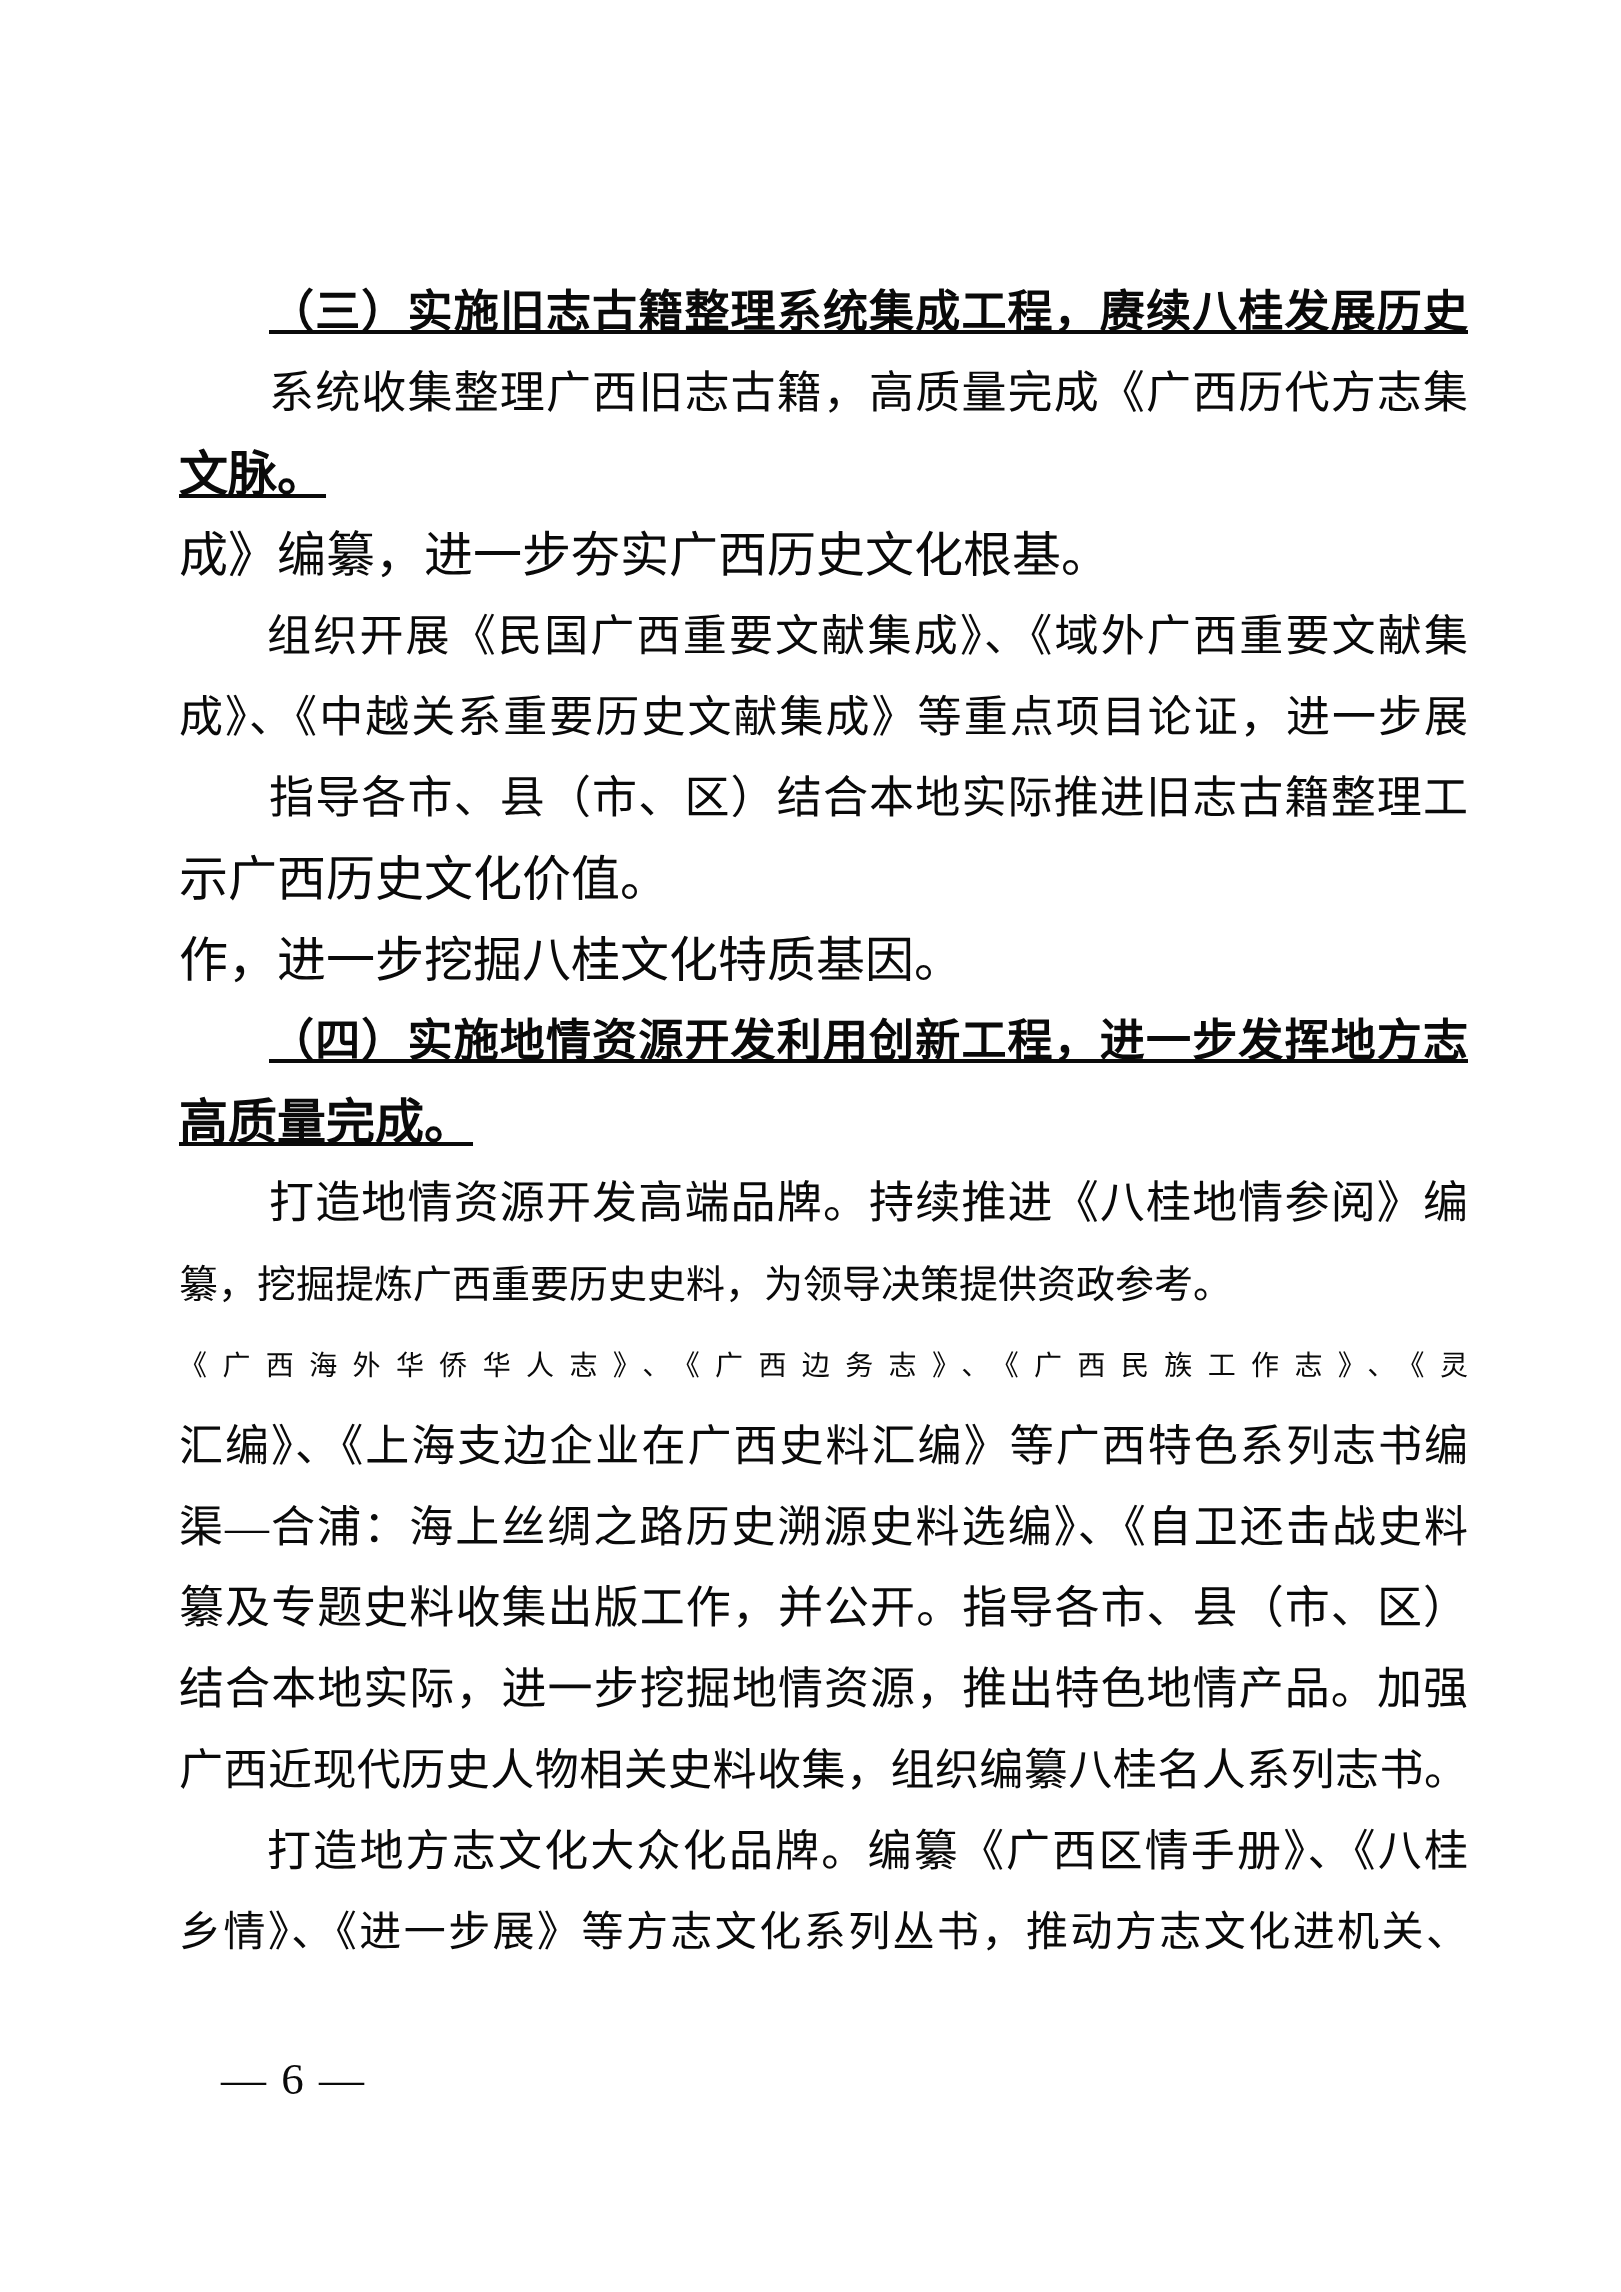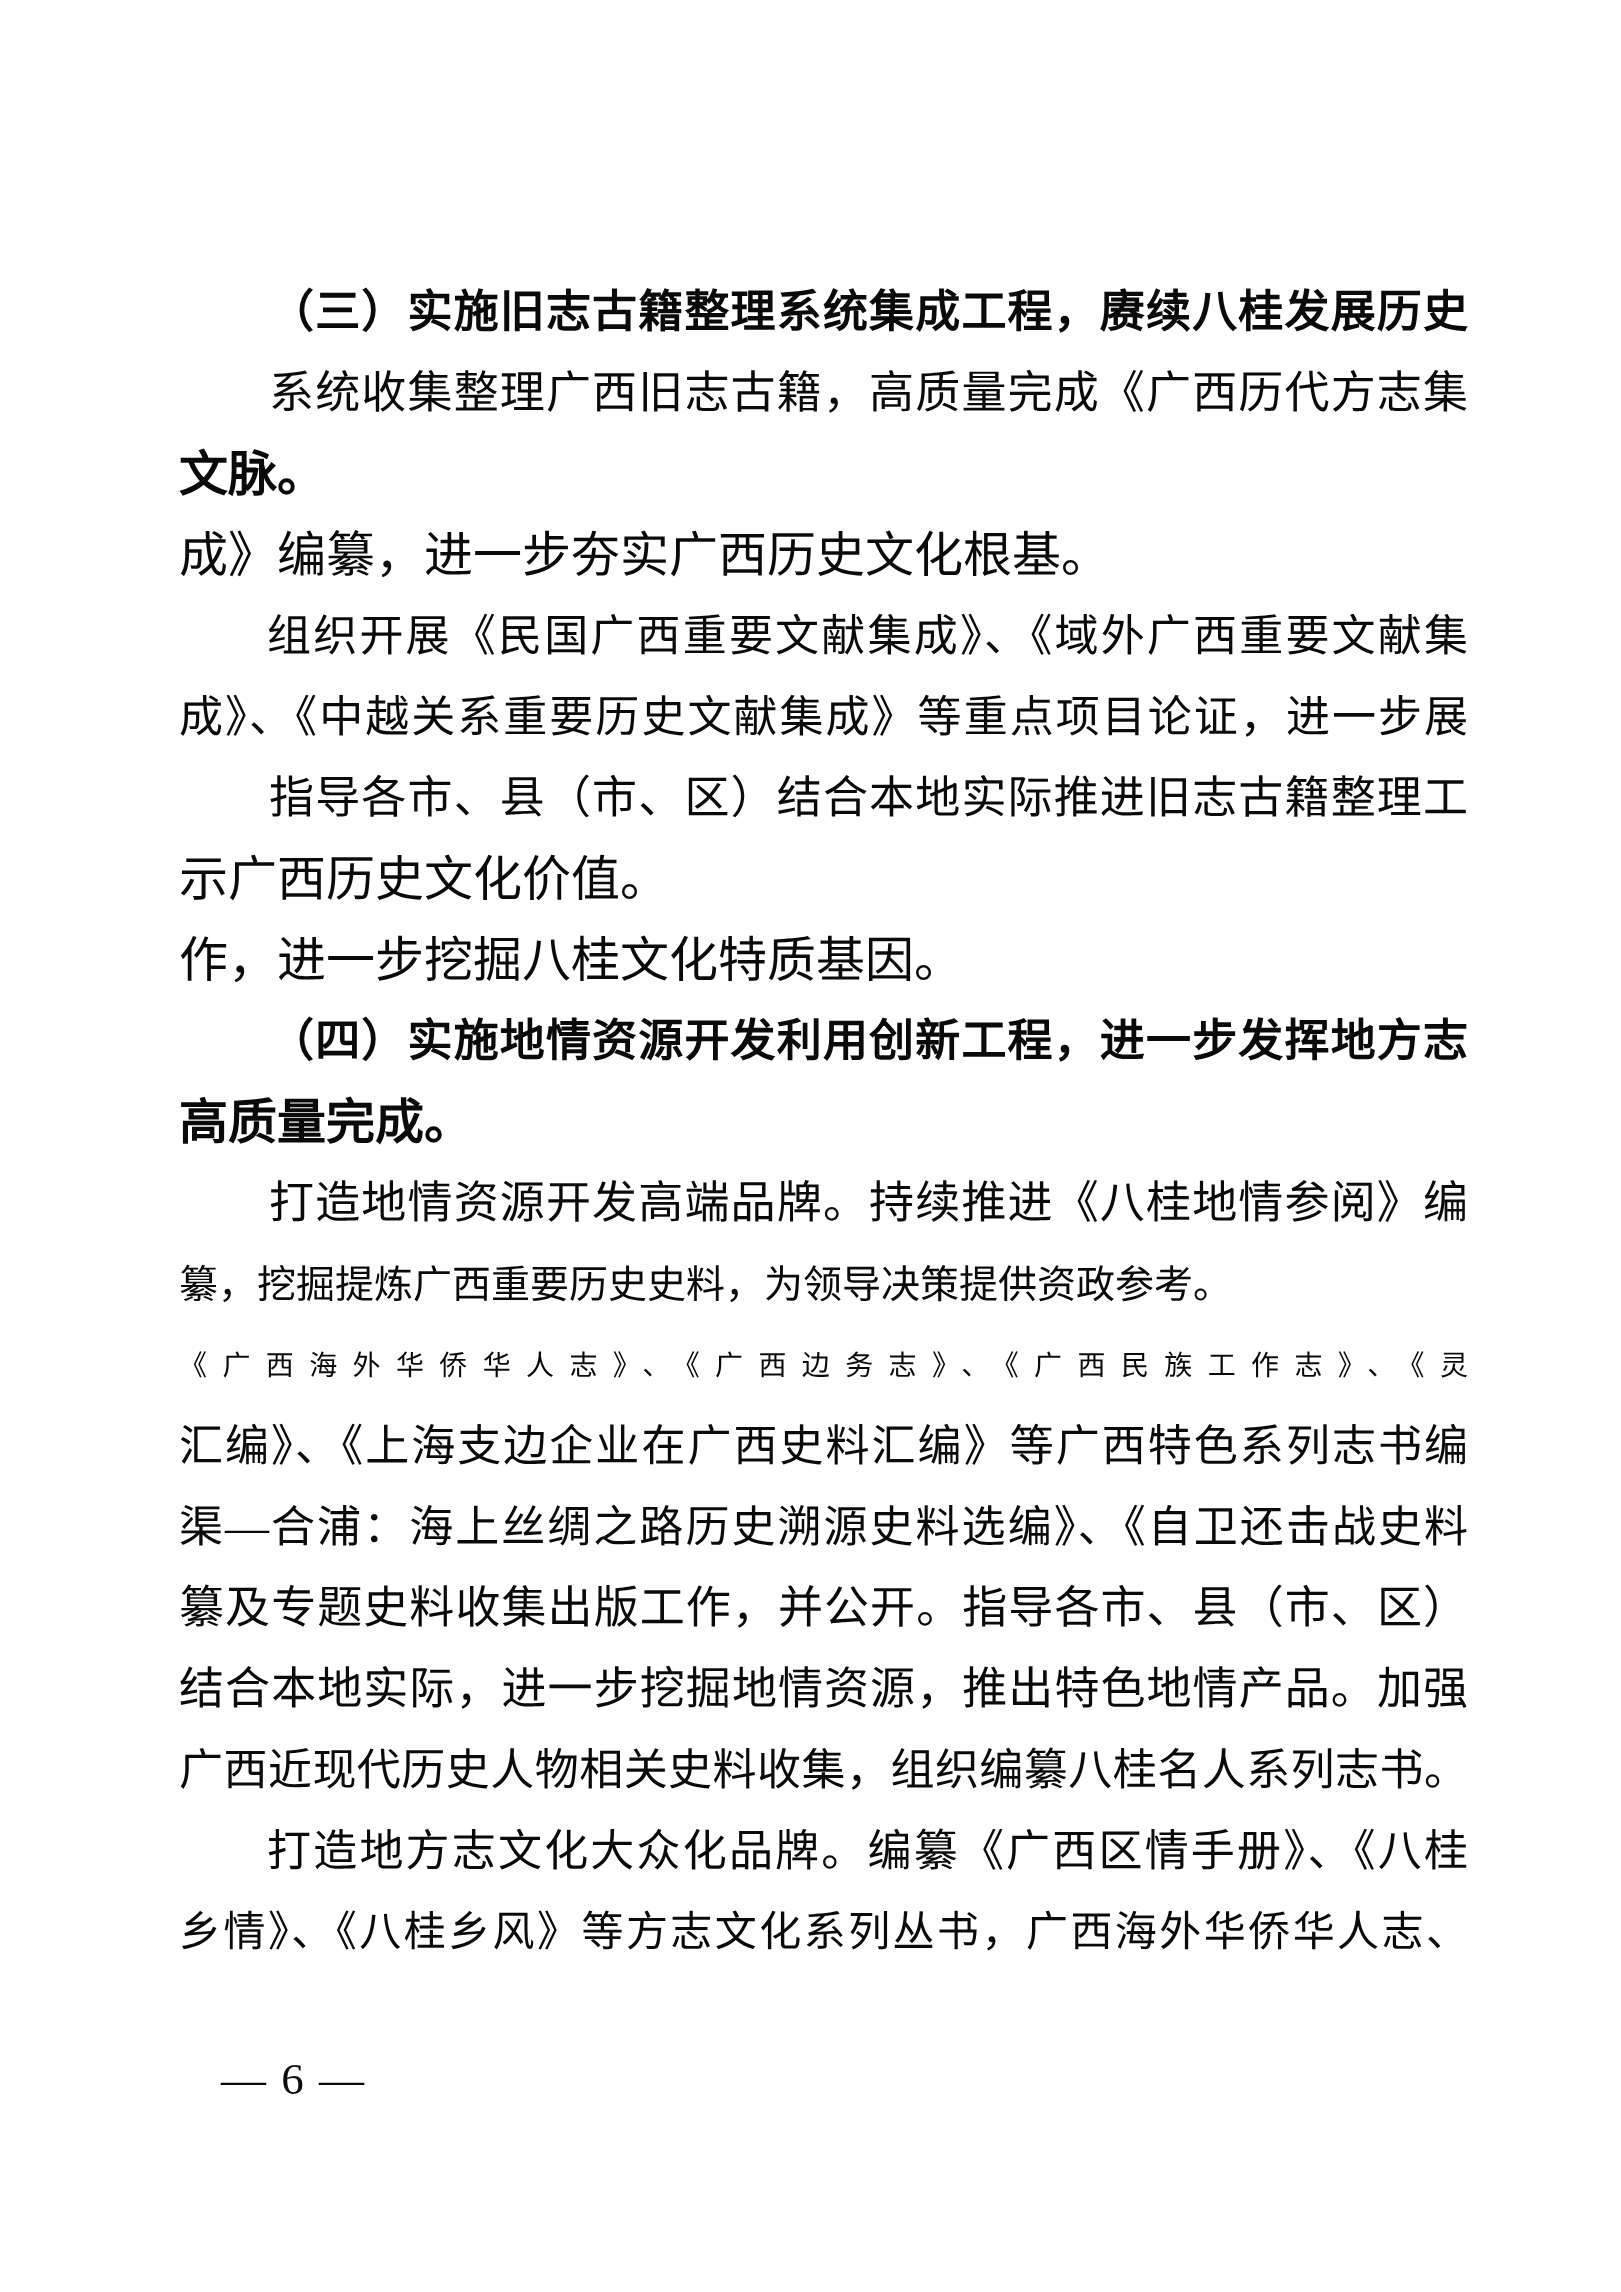--- a/index.html
+++ b/index.html
@@ -39,21 +39,21 @@
   .j {
     text-align: justify;
     text-justify: inter-character;
     text-align-last: justify;
   }
 
   
   .ind { text-indent: 2em; }
 
   
-  .head { font-weight: 600; }
+  .head { font-weight: 600; text-decoration: underline; }
 
   
   .fs41 { font-size: 28px; }
   .fs43 { font-size: 42px; }
   .fs45 { font-size: 44px; }
   .fs46 { font-size: 45px; }
   .fs48 { font-size: 39px; }
   .fs50 { font-size: 49px; }
 
   .page-number {
@@ -86,19 +86,19 @@
     <div class="line head fs50">高质量完成。</div>
     <div class="line ind j fs46">打造地情资源开发高端品牌。持续推进《八桂地情参阅》编</div>
     <div class="line fs48">纂，挖掘提炼广西重要历史史料，为领导决策提供资政参考。</div>
     <div class="line j fs41">《广西海外华侨华人志》、《广西边务志》、《广西民族工作志》、《灵</div>
     <div class="line j fs45">汇编》、《上海支边企业在广西史料汇编》等广西特色系列志书编</div>
     <div class="line j fs45">渠—合浦：海上丝绸之路历史溯源史料选编》、《自卫还击战史料</div>
     <div class="line j fs46">纂及专题史料收集出版工作，并公开。指导各市、县（市、区）</div>
     <div class="line j fs46">结合本地实际，进一步挖掘地情资源，推出特色地情产品。加强</div>
     <div class="line j fs45">广西近现代历史人物相关史料收集，组织编纂八桂名人系列志书。</div>
     <div class="line ind j fs45">打造地方志文化大众化品牌。编纂《广西区情手册》、《八桂</div>
-    <div class="line j fs43">乡情》、《八桂乡风》等方志文化系列丛书，广西海外华侨华人志、</div>
+    <div class="line j fs43">乡情》、《进一步展》等方志文化系列丛书，推动方志文化进机关、</div>
   </div>
 
   <div class="page-number">— 6 —</div>
 
 </div>
 
 
 </body></html>

